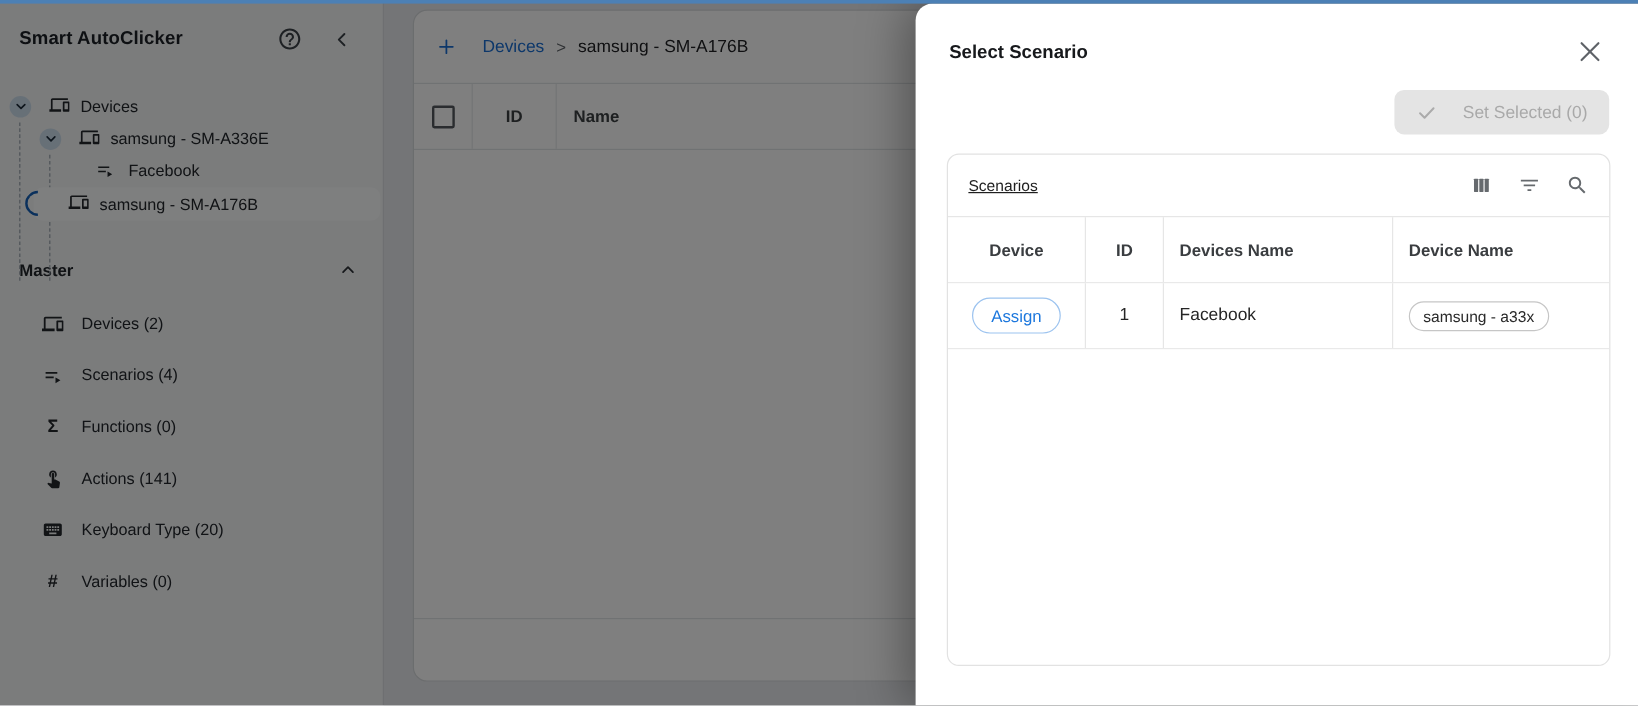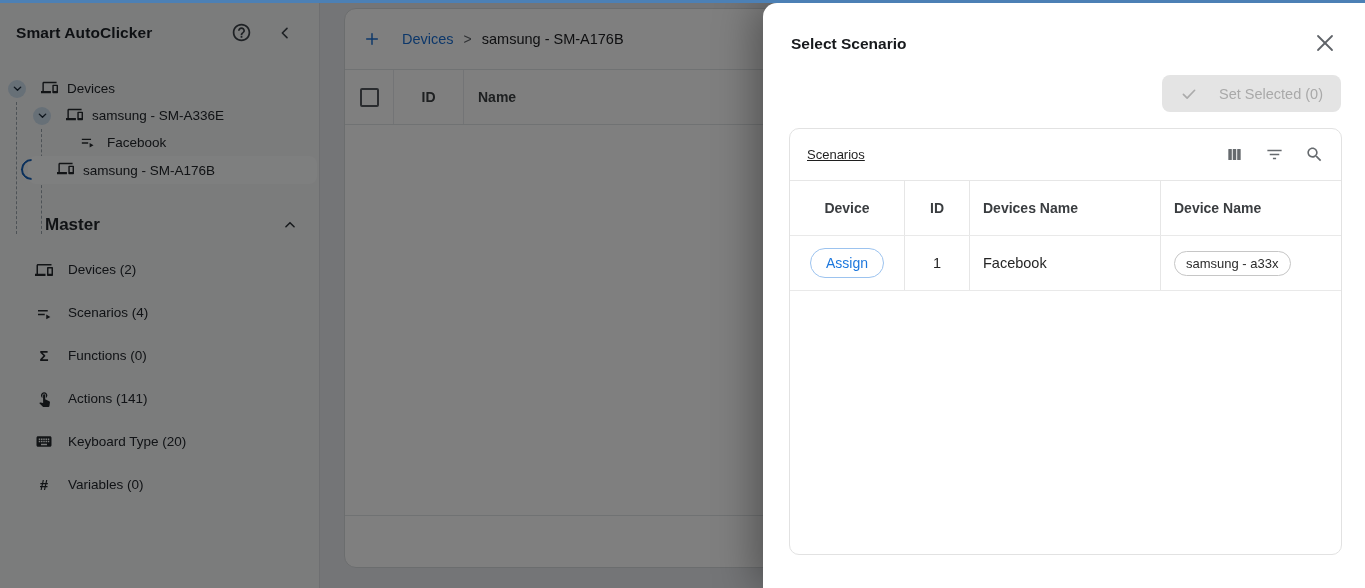--- a/index.html
+++ b/index.html
@@ -28,21 +28,21 @@
   .row-facebook { padding-left:79px; }
   .row-facebook .scn-icon { margin-right:11px; }
   .row-selected { height:28px; margin:0 2px 0 28px; background:#fdfefe; border-radius:8px; padding-left:29px; position:relative; }
   .row-selected .dev-icon { margin-right:9px; }
   .spinner { position:absolute; left:-7px; top:3px; width:21px; height:21px; border:2.5px solid transparent; border-left-color:#1461b8; border-top-color:#1461b8; border-radius:50%; transform:rotate(-45deg); }
   .guide-1 { position:absolute; left:16px; top:38px; height:132px; border-left:1px dashed #9aa4ad; }
   .guide-2 { position:absolute; left:41px; top:65px; height:105px; border-left:1px dashed #9aa4ad; }
 
   .master { margin-top:26px; }
   .master-header { height:30px; display:flex; align-items:center; justify-content:space-between; padding:0 22px 0 16px; }
-  .master-label { font-size:17px; font-weight:700; color:#22262b;margin-left:29px; }
+  .master-label { font-size:14px; font-weight:700; color:#22262b; }
   .master-chevron { width:14px; height:14px; color:#2e3338; }
   .master-items { margin-top:8px; }
   .m-item { height:43px; display:flex; align-items:center; padding-left:35px; font-size:13.5px; font-weight:500; color:#23272c; cursor:pointer; }
   .m-item .m-icon { width:18px; height:18px; margin-right:15px; display:flex; align-items:center; justify-content:center; color:#24282d; }
   .glyph-icon { font-size:15px; font-weight:700; line-height:1; }
 
   
   .main-card { position:absolute; left:344px; top:8px; width:1021px; height:560px; background:#ffffff; border:1px solid #d7dadd; border-radius:12px 0 0 12px; z-index:5; }
   .crumb-row { height:61px; display:flex; align-items:center; padding-left:19px; border-bottom:1px solid #e1e4e7; }
   .plus-icon { width:16px; height:16px; color:#1a6fd4; margin-right:22px; }

